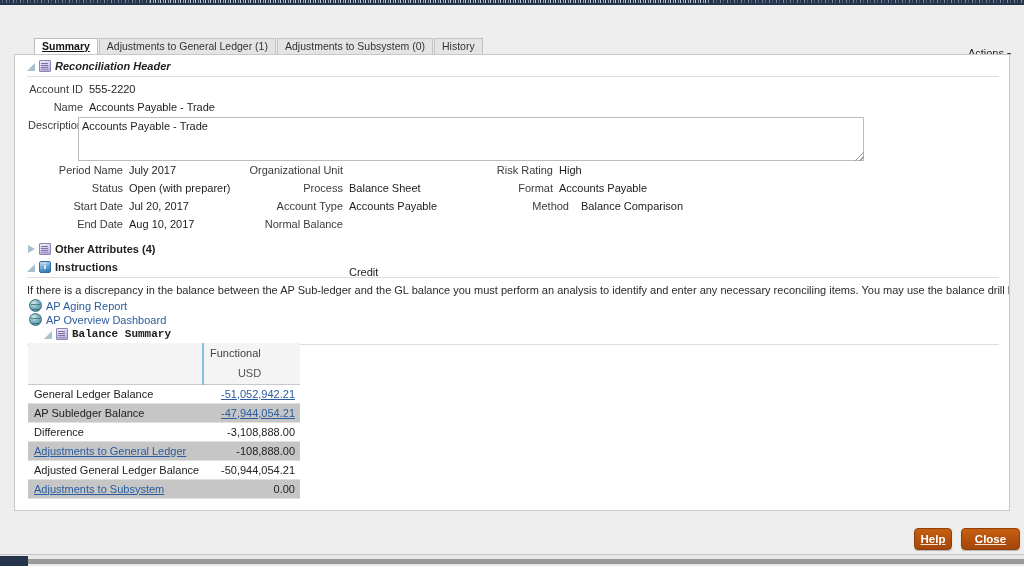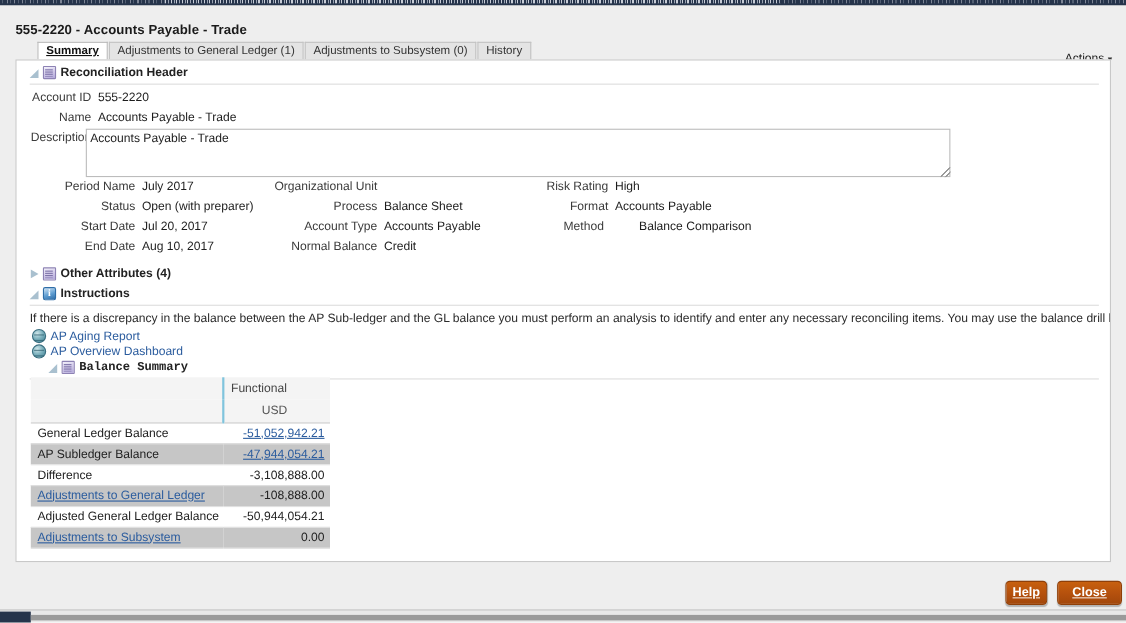--- a/index.html
+++ b/index.html
@@ -241,36 +241,35 @@
 
 <div id="root">
 
   <div class="chrome-strip">
     <div class="chrome-noise"></div>
     <div class="chrome-band"></div>
   </div>
 
   <div class="page-bg"></div>
 
-  <div class="page-title">555-2220 - Accounts Payable - Trade</div>
 
   <div class="actions-menu">
     <span class="lbl">Actions</span><span class="caret">▾</span>
   </div>
 
   <div class="tabs">
     <div class="tab active"><span class="tlabel">Summary</span></div>
     <div class="tab"><span class="tlabel">Adjustments to General Ledger (1)</span></div>
     <div class="tab"><span class="tlabel">Adjustments to Subsystem (0)</span></div>
     <div class="tab"><span class="tlabel">History</span></div>
   </div>
 
   <div class="panel">
 
-    <div class="section-hdr" style="top:4px; left:12px;">
+    <div class="section-hdr" style="top:4px; left:12px;font-style:italic;">
       <span class="twisty open"></span>
       <span class="ic ic-doc"></span>
       <span>Reconciliation Header</span>
     </div>
     <div class="section-rule" style="top:21px; left:12px; width:972px;"></div>
 
     <div class="fld" style="top:28px; left:0;">
       <span class="fld-lbl" style="left:0; width:68px;">Account ID</span>
       <span class="fld-val" style="left:74px;">555-2220</span>
     </div>
@@ -310,33 +309,33 @@
     <div class="fld" style="top:127px; left:0;">
       <span class="fld-lbl" style="left:148px; width:180px;">Process</span>
       <span class="fld-val" style="left:334px;">Balance Sheet</span>
     </div>
     <div class="fld" style="top:145px; left:0;">
       <span class="fld-lbl" style="left:148px; width:180px;">Account Type</span>
       <span class="fld-val" style="left:334px;">Accounts Payable</span>
     </div>
     <div class="fld" style="top:163px; left:0;">
       <span class="fld-lbl" style="left:148px; width:180px;">Normal Balance</span>
-      <span class="fld-val" style="left:334px;">Credit</span>
+      <span class="fld-val" style="left:334px;margin-top:48px;">Credit</span>
     </div>
 
     <div class="fld" style="top:109px; left:0;">
       <span class="fld-lbl" style="left:398px; width:140px;">Risk Rating</span>
       <span class="fld-val" style="left:544px;">High</span>
     </div>
     <div class="fld" style="top:127px; left:0;">
       <span class="fld-lbl" style="left:398px; width:140px;">Format</span>
       <span class="fld-val" style="left:544px;">Accounts Payable</span>
     </div>
     <div class="fld" style="top:145px; left:0;">
-      <span class="fld-lbl" style="left:398px; width:136px;padding-left:11px;">Method</span>
+      <span class="fld-lbl" style="left:398px; width:156px;padding-left:11px;">Method</span>
       <span class="fld-val" style="left:566px;">Balance Comparison</span>
     </div>
 
     <div class="section-hdr" style="top:187px; left:12px;">
       <span class="twisty closed"></span>
       <span class="ic ic-doc"></span>
       <span>Other Attributes (4)</span>
     </div>
 
     <div class="section-hdr" style="top:205px; left:12px;">

